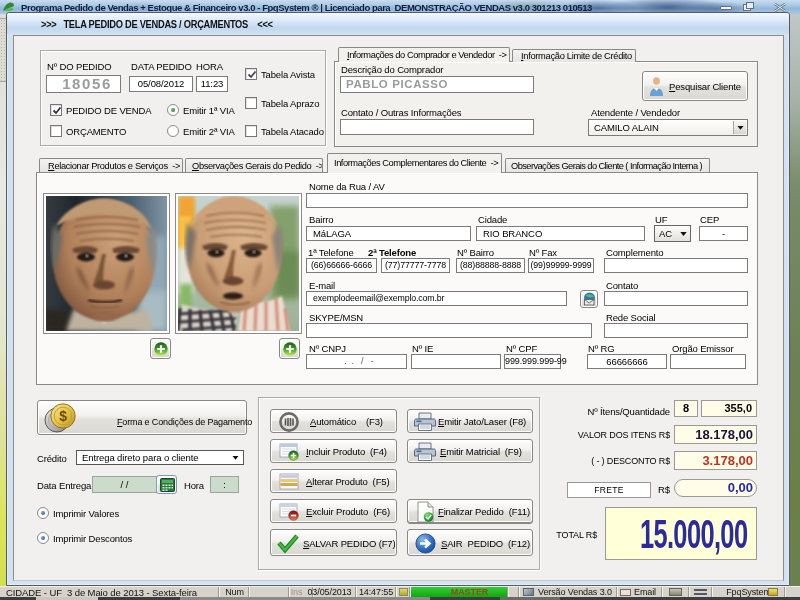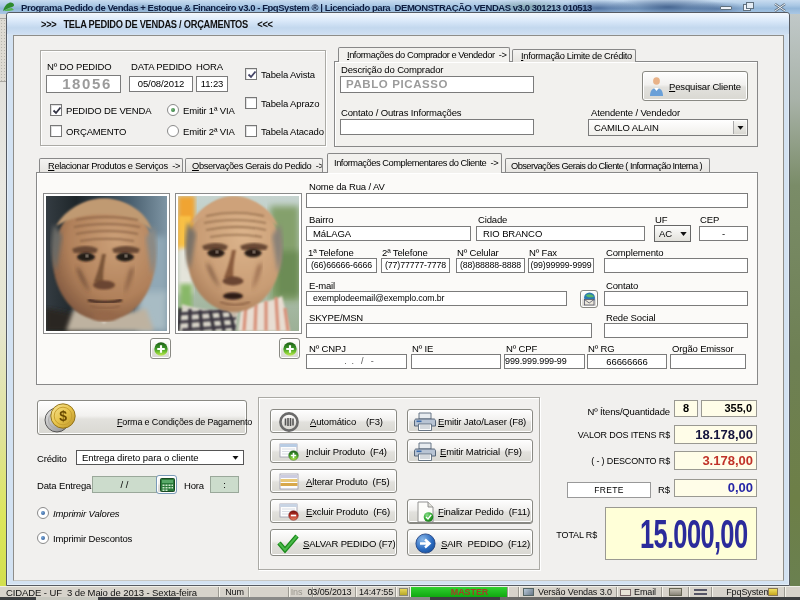--- a/index.html
+++ b/index.html
@@ -295,23 +295,23 @@
 <div class="tb" style="left:654px;top:225px;width:37px;height:17px;background:linear-gradient(180deg,#fdfdfc,#e2e1db);line-height:15px;padding-left:4px;border-color:#666;">AC
   <svg style="position:absolute;right:3px;top:6px;" width="7" height="4" viewBox="0 0 8 5">
       <path d="M0 0 L8 0 L4 5 Z" fill="#111"></path>
     </svg>
 </div>
 <div class="lbl" style="left:700px;top:214px;">CEP</div>
 <div class="tb" style="left:699px;top:226px;width:49px;height:15px;line-height:13px;text-align:center;">-</div>
 
 <div class="lbl" style="left:308px;top:247px;">1ª Telefone</div>
 <div class="tb" style="left:306px;top:258px;width:71px;height:15px;font-size:8.8px;line-height:13px;text-align:center;">(66)66666-6666</div>
-<div class="lbl" style="left:382px;top:247px;">2ª Telefone</div>
+<div class="lbl" style="left:368px;top:247px;font-weight:bold;">2ª Telefone</div>
 <div class="tb" style="left:381px;top:258px;width:69px;height:15px;font-size:8.8px;line-height:13px;text-align:center;">(77)77777-7778</div>
-<div class="lbl" style="left:457px;top:247px;">Nº Celular</div>
+<div class="lbl" style="left:457px;top:247px;">Nº Bairro</div>
 <div class="tb" style="left:456px;top:258px;width:69px;height:15px;font-size:8.8px;line-height:13px;text-align:center;">(88)88888-8888</div>
 <div class="lbl" style="left:529px;top:247px;">Nº Fax</div>
 <div class="tb" style="left:528px;top:258px;width:66px;height:15px;font-size:8.8px;line-height:13px;text-align:center;">(99)99999-9999</div>
 <div class="lbl" style="left:606px;top:247px;">Complemento</div>
 <div class="tb" style="left:604px;top:258px;width:144px;height:15px;"></div>
 
 <div class="lbl" style="left:309px;top:280px;">E-mail</div>
 <div class="tb" style="left:306px;top:291px;width:261px;height:15px;line-height:13px;padding-left:6px;font-size:8.8px;letter-spacing:-0.15px;">exemplodeemail@exemplo.com.br</div>
 <div class="btn" style="left:580px;top:290px;width:18px;height:18px;">
     <svg style="position:absolute;left:1px;top:1px;" width="15" height="15" viewBox="0 0 15 15">
@@ -328,21 +328,21 @@
 <div class="lbl" style="left:309px;top:312px;">SKYPE/MSN</div>
 <div class="tb" style="left:306px;top:323px;width:286px;height:15px;"></div>
 <div class="lbl" style="left:606px;top:312px;">Rede Social</div>
 <div class="tb" style="left:604px;top:323px;width:144px;height:15px;"></div>
 
 <div class="lbl" style="left:309px;top:343px;">Nº CNPJ</div>
 <div class="tb" style="left:306px;top:354px;width:101px;height:15px;font-size:9px;line-height:13px;text-align:center;color:#555;">&nbsp;&nbsp;.&nbsp;&nbsp;.&nbsp;&nbsp;&nbsp;/&nbsp;&nbsp;&nbsp;-</div>
 <div class="lbl" style="left:412px;top:343px;">Nº IE</div>
 <div class="tb" style="left:411px;top:354px;width:90px;height:15px;"></div>
 <div class="lbl" style="left:506px;top:343px;">Nº CPF</div>
-<div class="tb" style="left:504px;top:354px;width:81px;height:15px;font-size:9px;line-height:13px;">999.999.999-99</div>
+<div class="tb" style="left:504px;top:354px;width:57px;height:15px;font-size:9px;line-height:13px;text-align:center;">999.999.999-99</div>
 <div class="lbl" style="left:588px;top:343px;">Nº RG</div>
 <div class="tb" style="left:587px;top:354px;width:80px;height:15px;line-height:13px;text-align:center;">66666666</div>
 <div class="lbl" style="left:672px;top:343px;">Orgão Emissor</div>
 <div class="tb" style="left:670px;top:354px;width:76px;height:15px;"></div>
 
 <div class="btn" style="left:37px;top:400px;width:210px;height:35px;">
   <svg style="position:absolute;left:6px;top:2px;" width="34" height="31" viewBox="0 0 34 31">
       <circle cx="13" cy="17" r="12" fill="url(#gcoin2)" stroke="#4a4a4a" stroke-width="0.9"></circle>
       <circle cx="13" cy="17" r="8.5" fill="none" stroke="#aaa" stroke-width="1"></circle>
       <circle cx="19" cy="13" r="12.2" fill="url(#gcoin)" stroke="#8a6a10" stroke-width="0.9"></circle>
@@ -373,21 +373,21 @@
         <rect x="8.5" y="9" width="2" height="1.5"></rect>
         <rect x="11.5" y="9" width="1.5" height="1.5"></rect>
         <rect x="2.5" y="11.5" width="2" height="1.5"></rect>
         <rect x="5.5" y="11.5" width="2" height="1.5"></rect>
       </g>
     </svg>
   </div>
 <div class="lbl" style="left:184px;top:480px;">Hora</div>
 <div class="abs" style="left:210px;top:476px;width:29px;height:17px;background:#ccdccc;border:1px solid #9aa89a;text-align:center;line-height:15px;">:</div>
 <div class="rd on blue" style="left:37px;top:507px;"></div>
-<div class="lbl" style="left:53px;top:508px;font-style:italic;">Imprimir Valores</div>
+<div class="lbl" style="left:53px;top:508px;">Imprimir Valores</div>
 <div class="rd on blue" style="left:37px;top:532px;"></div>
 <div class="lbl" style="left:53px;top:533px;">Imprimir Descontos</div>
 
 <div class="etch" style="left:258px;top:397px;width:282px;height:173px;"></div>
 
 <div class="btn" style="left:270px;top:409px;width:127px;height:24px;">
   <svg style="position:absolute;left:8px;top:2px;" width="20" height="20" viewBox="0 0 20 20">
       <circle cx="10" cy="10" r="8.6" fill="none" stroke="#6a6a6a" stroke-width="2.6"></circle>
       <g stroke="#555" stroke-width="1.6">
         <path d="M6.5 6.5 V13.5 M9 6 V14 M11.5 6 V14 M14 6.5 V13.5"></path>
@@ -469,21 +469,21 @@
 
 <div class="lbl" style="left:570px;top:406px;width:100px;text-align:right;">Nº Ítens/Quantidade</div>
 <div class="yf" style="left:674px;top:400px;width:24px;height:17px;font-size:11px;line-height:15px;text-align:center;font-weight:bold;">8</div>
 <div class="yf" style="left:701px;top:400px;width:56px;height:17px;font-size:11px;line-height:15px;padding-right:4px;font-weight:bold;">355,0</div>
 <div class="lbl" style="left:560px;top:430px;width:110px;text-align:right;font-size:9px;">VALOR DOS ITENS R$</div>
 <div class="yf" style="left:674px;top:425px;width:83px;height:19px;font-size:13px;line-height:17px;padding-right:3px;color:#14143c;">18.178,00</div>
 <div class="lbl" style="left:560px;top:456px;width:110px;text-align:right;font-size:9px;">( - ) DESCONTO R$</div>
 <div class="yf" style="left:674px;top:451px;width:83px;height:19px;font-size:13px;line-height:17px;padding-right:3px;color:#c03228;">3.178,00</div>
 <div class="abs" style="left:567px;top:482px;width:84px;height:16px;background:#fff;border:1px solid #999;text-align:center;font-size:8.5px;letter-spacing:0.3px;line-height:14px;">FRETE</div>
 <div class="lbl" style="left:658px;top:484px;">R$</div>
-<div class="yf" style="left:674px;top:479px;width:83px;height:18px;font-size:13px;line-height:16px;padding-right:3px;color:#2626a6;">0,00</div>
+<div class="yf" style="left:674px;top:479px;width:83px;height:18px;font-size:13px;line-height:16px;padding-right:3px;color:#2626a6;border-radius:9px;">0,00</div>
 <div class="lbl" style="left:540px;top:530px;width:57px;text-align:right;font-size:9px;">TOTAL R$</div>
 <div class="yf" style="left:605px;top:507px;width:152px;height:53px;color:#2b2b9b;background:#ffffd8;">
     <span style="position:absolute;right:9px;top:3px;font-size:41px;font-weight:bold;transform:scaleX(0.62);transform-origin:100% 50%;letter-spacing:-1px;">15.000,00</span>
   </div>
 
 <div id="statusbar" class="abs"></div>
 <div class="scell" style="left:0px;width:219px;padding-left:6px;font-size:9.5px;">CIDADE - UF&nbsp; 3 de Maio de 2013 - Sexta-feira</div>
 <div class="scell" style="left:221px;width:28px;text-align:center;">Num</div>
 <div class="scell" style="left:250px;width:30px;text-align:center;padding-left:38px;">Caps</div>
 <div class="scell" style="left:281px;width:32px;text-align:center;color:#9a978e;">Ins</div>

